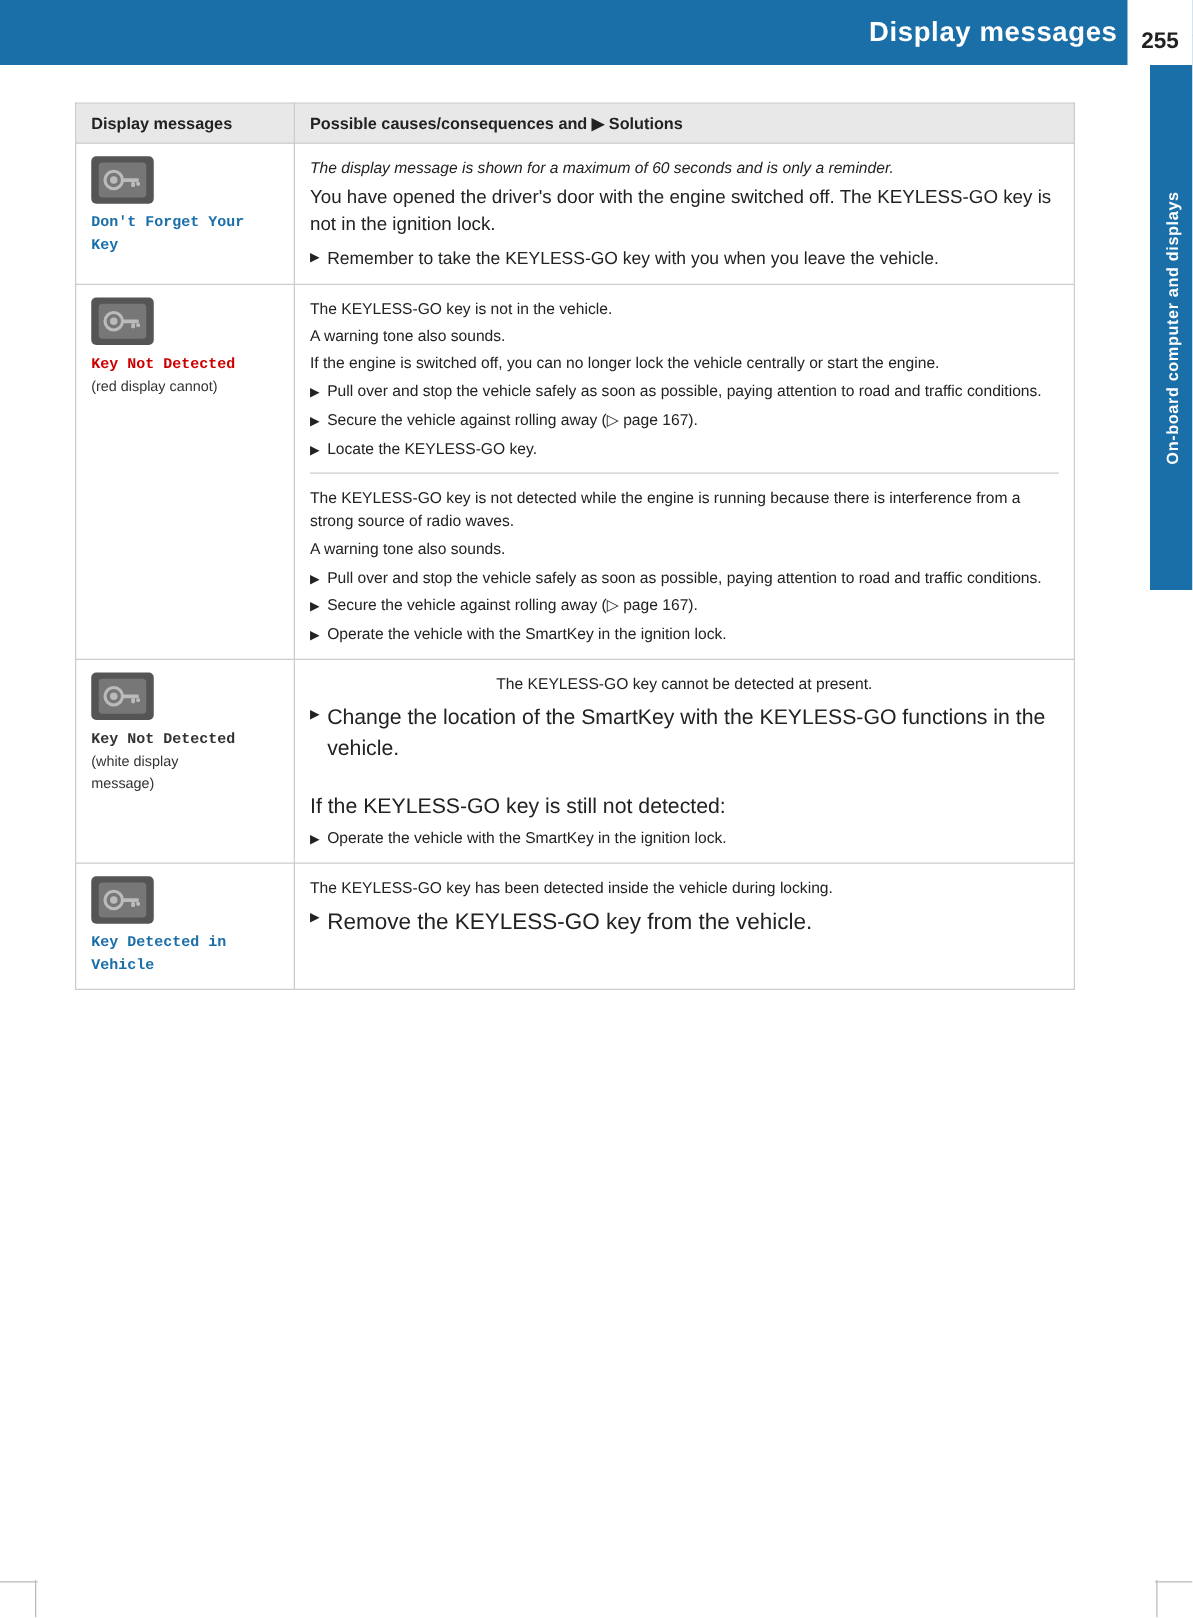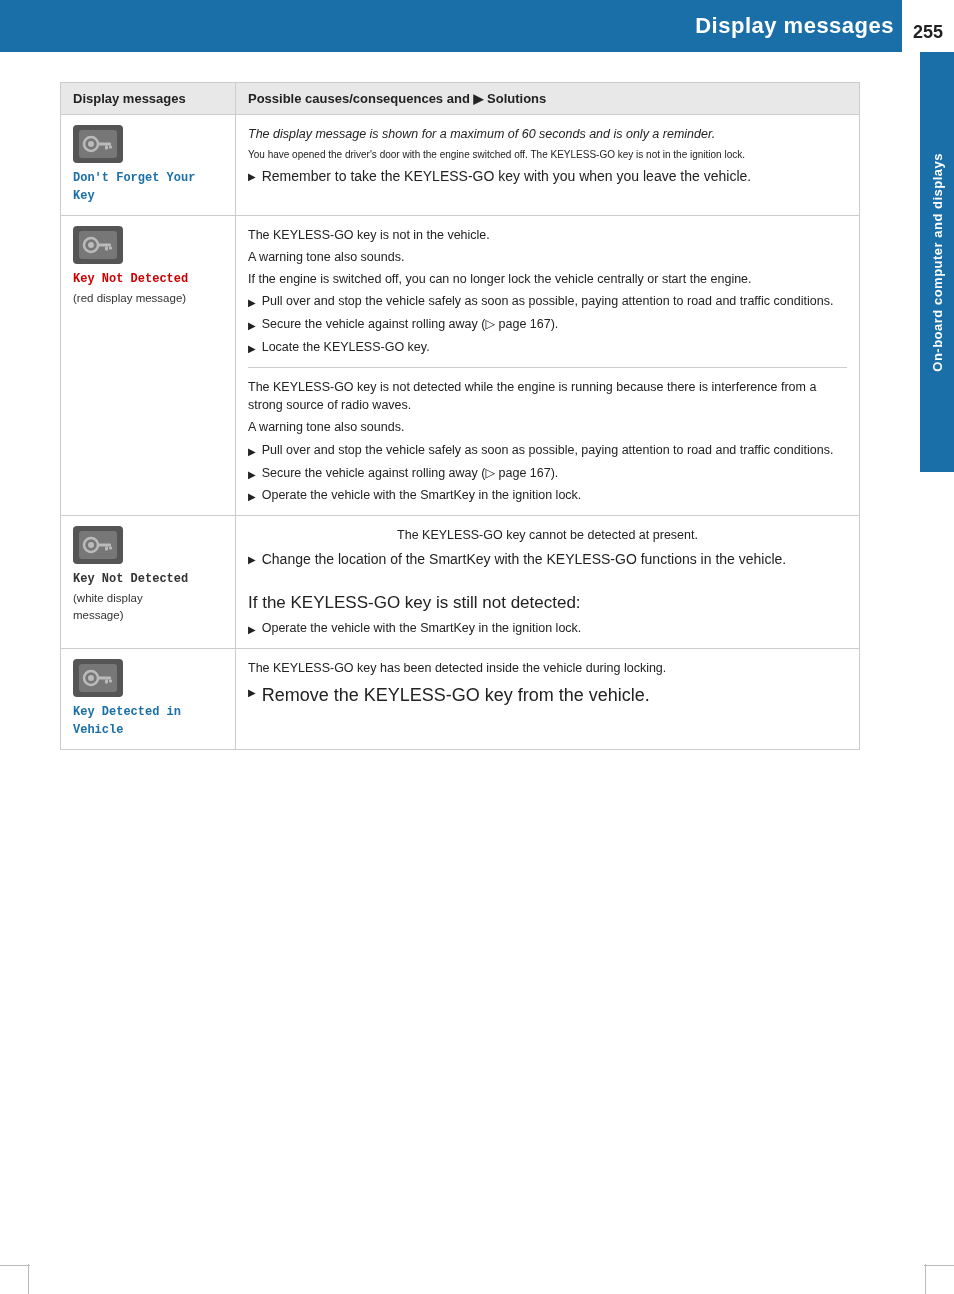--- a/index.html
+++ b/index.html
@@ -193,42 +193,42 @@
     <rect x="16" y="10.5" width="14" height="3" rx="1" fill="#bbb"></rect>
     <rect x="24" y="13.5" width="3" height="4" rx="1" fill="#bbb"></rect>
     <rect x="28" y="13.5" width="3" height="3" rx="1" fill="#bbb"></rect>
   </svg>
                 </div>
               </div>
               <span style="font-family: &quot;Courier New&quot;, Courier, monospace; font-size: 12px; font-weight: bold; display: block; white-space: pre-wrap; color: rgb(26, 111, 168);">Don't Forget Your Key</span>
             </td>
             <td class="col-causes">
               <p style="font-size: 12.5px; line-height: 1.5; margin-bottom: 3px; font-style: italic;">The display message is shown for a maximum of 60 seconds and is only a reminder.</p>
-              <p style="font-size: 10px; line-height: 1.5; margin-bottom: 3px;">You have opened the driver's door with the engine switched off. The KEYLESS-GO key is not in the ignition lock.</p>
+              <p style="font-size: 15px; line-height: 1.5; margin-bottom: 3px;">You have opened the driver's door with the engine switched off. The KEYLESS-GO key is not in the ignition lock.</p>
               <div class="bullet-item">
                 <span class="bullet-arrow" style="font-size: 10px; margin-right: 6px; margin-top: 3px; flex-shrink: 0; color: rgb(34, 34, 34);">▶</span>
                 <span class="bullet-text" style="font-size: 14px; line-height: 1.5;">Remember to take the KEYLESS-GO key with you when you leave the vehicle.</span>
               </div>
             </td>
           </tr>
           <tr>
             <td class="col-message">
               <div style="width: 50px; height: 38px; background: rgb(85, 85, 85); border-radius: 4px; display: flex; align-items: center; justify-content: center; margin-bottom: 6px;">
                 <div style="width: 38px; height: 28px; background: rgb(119, 119, 119); border-radius: 3px; display: flex; align-items: center; justify-content: center; position: relative;">
                   <svg width="34" height="24" viewBox="0 0 34 24">
     <circle cx="10" cy="12" r="7" fill="none" stroke="#bbb" stroke-width="2.5"></circle>
     <circle cx="10" cy="12" r="3" fill="#bbb"></circle>
     <rect x="16" y="10.5" width="14" height="3" rx="1" fill="#bbb"></rect>
     <rect x="24" y="13.5" width="3" height="4" rx="1" fill="#bbb"></rect>
     <rect x="28" y="13.5" width="3" height="3" rx="1" fill="#bbb"></rect>
   </svg>
                 </div>
               </div>
               <span style="font-family: &quot;Courier New&quot;, Courier, monospace; font-size: 12px; font-weight: bold; display: block; white-space: pre-wrap; color: rgb(204, 0, 0);">Key Not Detected</span>
-              <span style="font-size: 11.5px; color: rgb(51, 51, 51); display: block; margin-top: 2px; white-space: pre-wrap;">(red display message)</span>
+              <span style="font-size: 11.5px; color: rgb(51, 51, 51); display: block; margin-top: 2px; white-space: pre-wrap;">(red display cannot)</span>
             </td>
             <td class="col-causes">
               <p style="font-size: 12.5px; line-height: 1.5; margin-bottom: 3px;">The KEYLESS-GO key is not in the vehicle.</p>
               <p style="font-size: 12.5px; line-height: 1.5; margin-bottom: 3px;">A warning tone also sounds.</p>
               <p style="font-size: 12.5px; line-height: 1.5; margin-bottom: 3px;">If the engine is switched off, you can no longer lock the vehicle centrally or start the engine.</p>
               <div class="bullet-item">
                 <span class="bullet-arrow" style="font-size: 10px; margin-right: 6px; margin-top: 3px; flex-shrink: 0; color: rgb(34, 34, 34);">▶</span>
                 <span class="bullet-text" style="font-size: 12.5px; line-height: 1.5;">Pull over and stop the vehicle safely as soon as possible, paying attention to road and traffic conditions.</span>
               </div>
               <div class="bullet-item">
@@ -270,21 +270,21 @@
                 </div>
               </div>
               <span style="font-family: &quot;Courier New&quot;, Courier, monospace; font-size: 12px; font-weight: bold; display: block; white-space: pre-wrap; color: rgb(51, 51, 51);">Key Not Detected</span>
               <span style="font-size: 11.5px; color: rgb(51, 51, 51); display: block; margin-top: 2px; white-space: pre-wrap;">(white display
 message)</span>
             </td>
             <td class="col-causes">
               <p style="font-size: 12.5px; line-height: 1.5; margin-bottom: 3px; text-align: center;">The KEYLESS-GO key cannot be detected at present.</p>
               <div class="bullet-item">
                 <span class="bullet-arrow" style="font-size: 10px; margin-right: 6px; margin-top: 3px; flex-shrink: 0; color: rgb(34, 34, 34);">▶</span>
-                <span class="bullet-text" style="font-size: 14px; line-height: 1.5;">Change the location of the SmartKey with the KEYLESS-GO functions in the vehicle.</span>
+                <span class="bullet-text" style="font-size: 17px; line-height: 1.5;">Change the location of the SmartKey with the KEYLESS-GO functions in the vehicle.</span>
               </div>
               <p style="font-size: 17px; line-height: 1.5; margin-bottom: 3px; margin-top: 20px;">If the KEYLESS-GO key is still not detected:</p>
               <div class="bullet-item">
                 <span class="bullet-arrow" style="font-size: 10px; margin-right: 6px; margin-top: 3px; flex-shrink: 0; color: rgb(34, 34, 34);">▶</span>
                 <span class="bullet-text" style="font-size: 12.5px; line-height: 1.5;">Operate the vehicle with the SmartKey in the ignition lock.</span>
               </div>
             </td>
           </tr>
           <tr>
             <td class="col-message">

